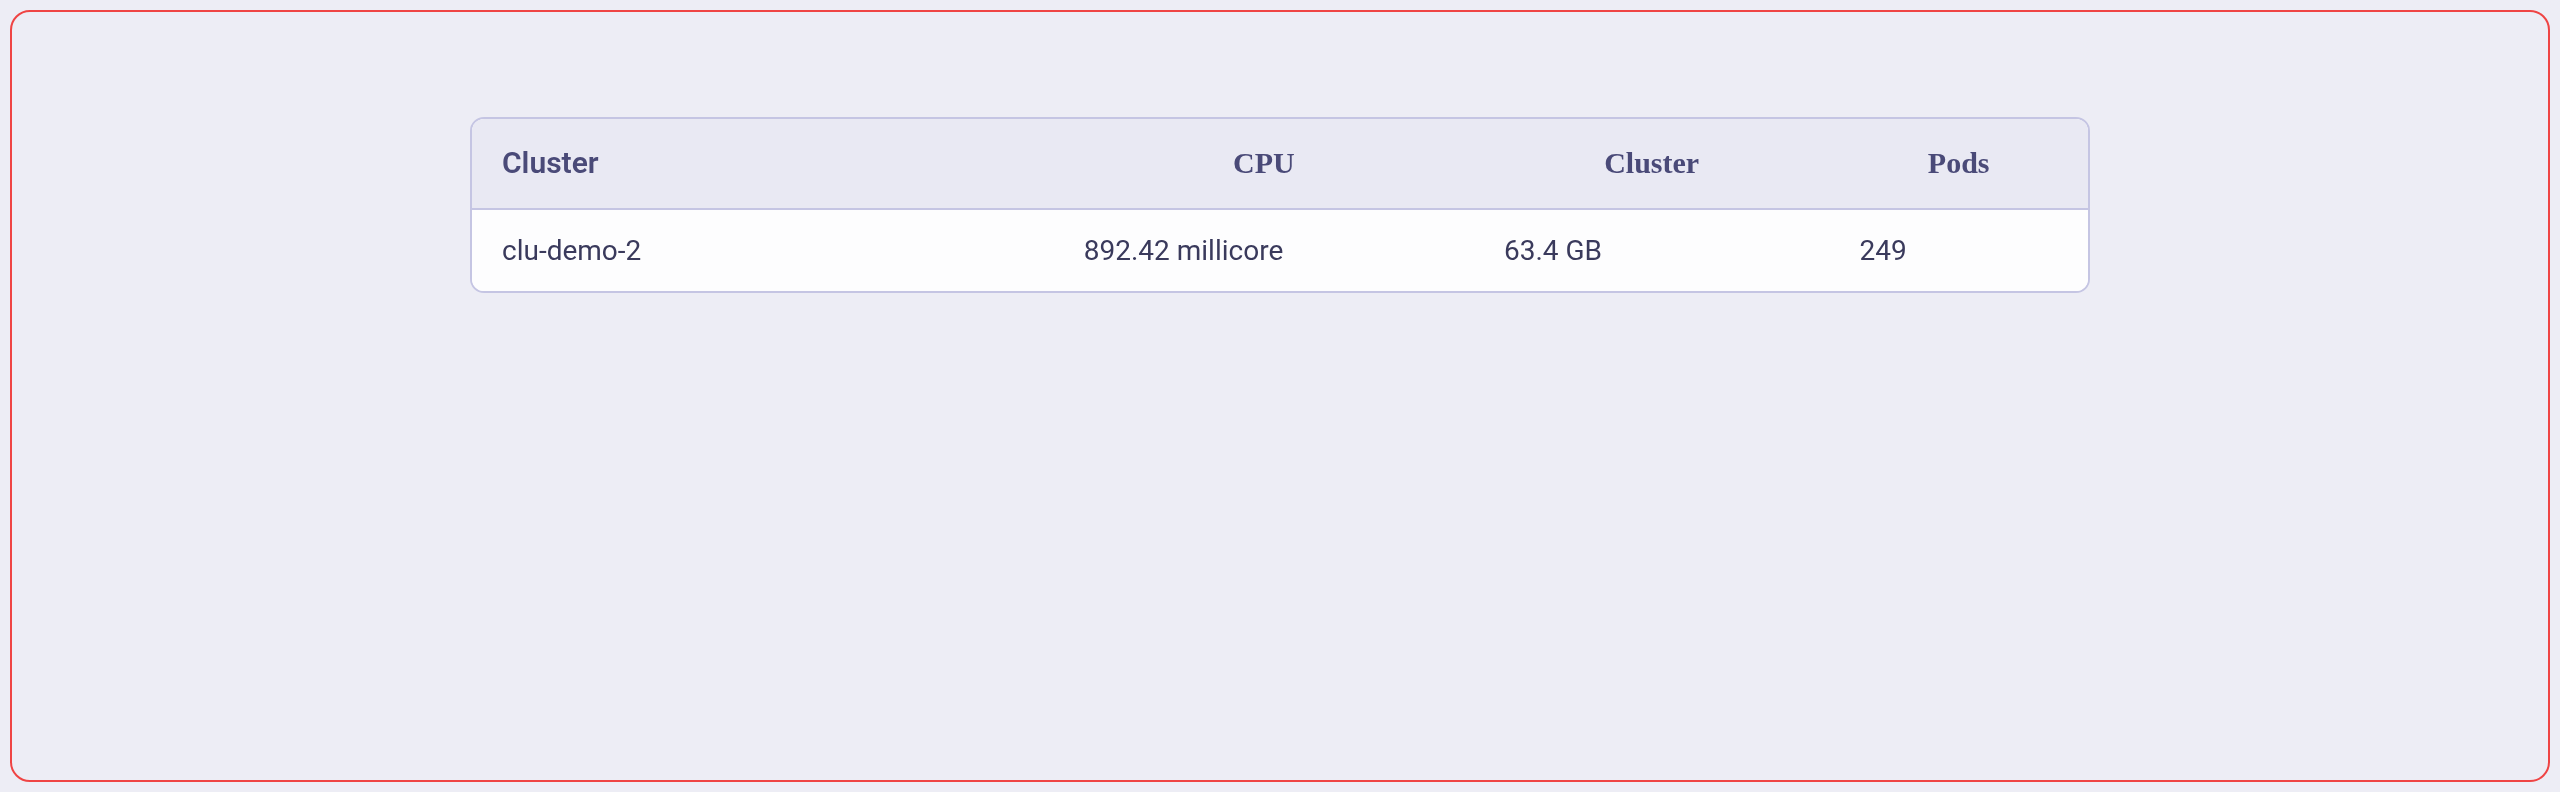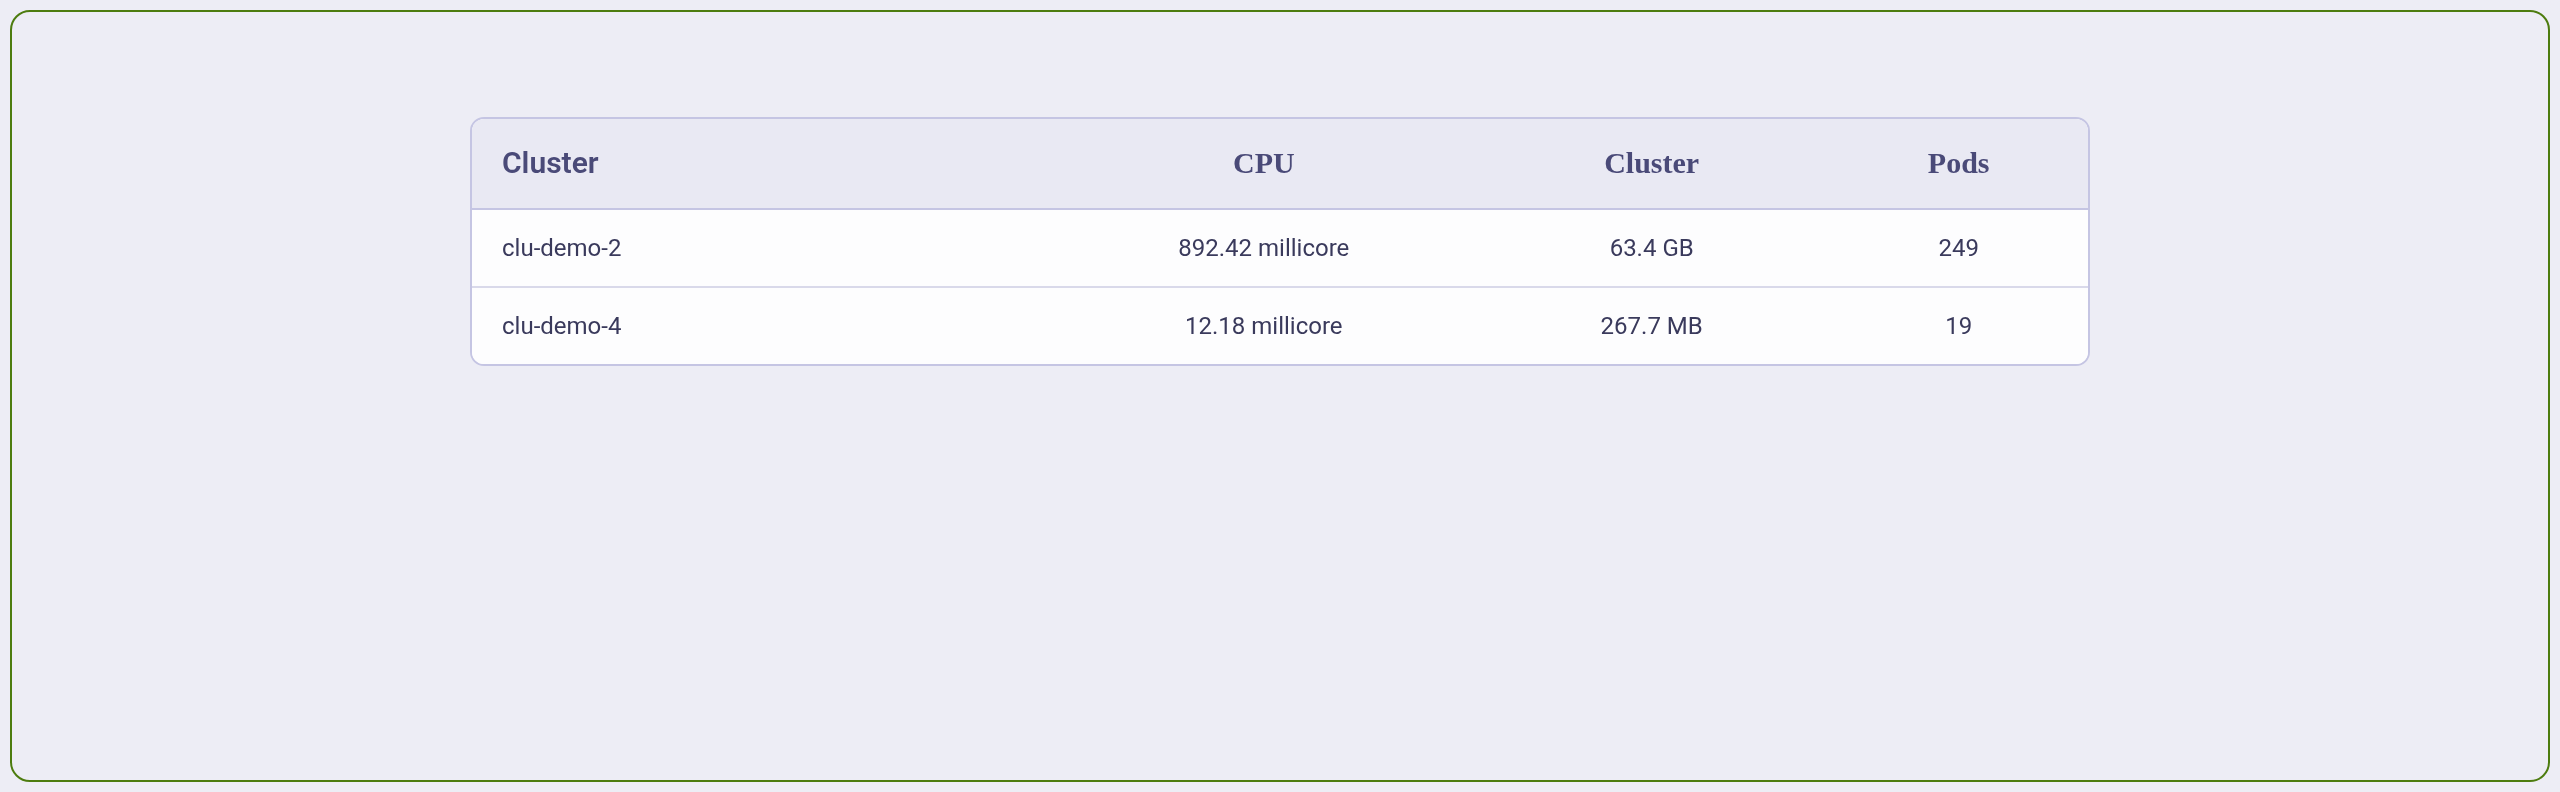--- a/index.html
+++ b/index.html
@@ -15,21 +15,21 @@
       height: 792px;
       display: flex;
       align-items: center;
       justify-content: center;
     }
     
     .outer-container {
       width: 2540px;
       height: 772px;
       background: #ededf5;
-      border: 2px solid #4d7c0f;
+      border: 2px solid #ef4444;
       border-radius: 20px;
       display: flex;
       align-items: flex-start;
       justify-content: center;
       padding-top: 105px;
     }
     
     .table-card {
       width: 1620px;
       background: #fff;
@@ -66,29 +66,29 @@
     tbody tr {
       background: #fdfdfe;
     }
     
     tbody tr:not(:last-child) td {
       border-bottom: 2px solid #d9d9ea;
     }
     
     td {
       padding: 24px 30px;
-      font-size: 24px;
+      font-size: 28px;
       color: #3a3a5c;
       text-align: left;
     }
     
     td.col-cpu,
     td.col-memory,
     td.col-pods {
-      text-align: center;
+      text-align: left;
     }
     
     .col-cluster { width: 36%; }
     .col-cpu { width: 26%; }
     .col-memory { width: 22%; }
     .col-pods { width: 16%; }
   </style>
 </head>
 <body>
 
@@ -103,22 +103,16 @@
           <th class="col-pods">Pods</th>
         </tr>
       </thead>
       <tbody>
         <tr>
           <td class="col-cluster">clu-demo-2</td>
           <td class="col-cpu">892.42 millicore</td>
           <td class="col-memory">63.4 GB</td>
           <td class="col-pods">249</td>
         </tr>
-        <tr>
-          <td class="col-cluster">clu-demo-4</td>
-          <td class="col-cpu">12.18 millicore</td>
-          <td class="col-memory">267.7 MB</td>
-          <td class="col-pods">19</td>
-        </tr>
       </tbody>
     </table>
   </div>
 </div>
 
 </body></html>

